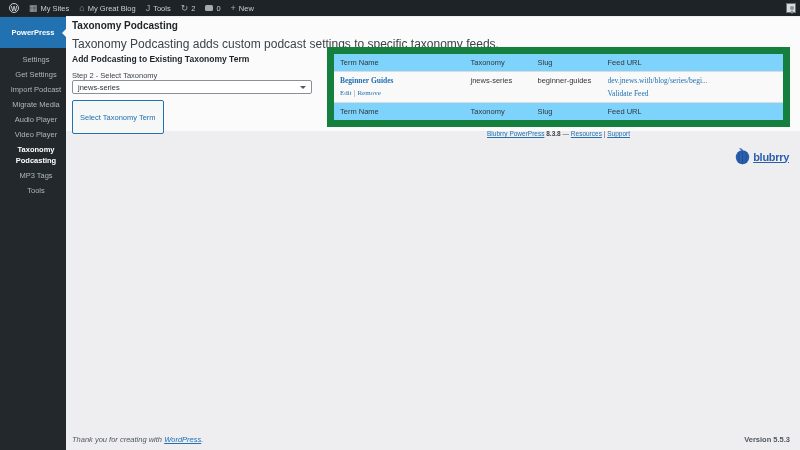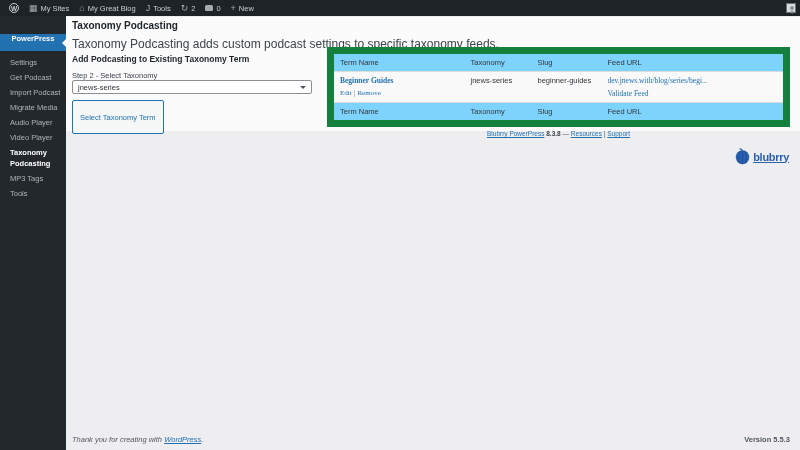--- a/index.html
+++ b/index.html
@@ -30,31 +30,31 @@
   .bubble { width:8px; height:5.5px; background:#a7aaad; border-radius:1.5px; position:relative; }
   .bubble::after { content:""; position:absolute; left:1.5px; bottom:-2px;
     border:2px solid transparent; border-top-color:#a7aaad; border-left-width:1px; border-right-width:1px; }
   .ab-spacer { flex:1; }
   .ab-avatar { width:10px; height:10px; background:#d8dadd; border:1px solid #6c7177; margin-right:4px; position:relative; }
   .ab-avatar::after { content:""; position:absolute; left:2.5px; top:1.5px; width:4px; height:4px; border-radius:50%; background:#8b9096; box-shadow:0 4px 0 -0.5px #8b9096; }
 
   
   .sidebar { position:absolute; top:16px; left:0; width:66px; bottom:0; background:#23282d; z-index:10; }
   .menu-parent {
-    margin-top:18px; height:17px; background:#2271b1; color:#fff;
+    margin-top:1px; height:31px; background:#2271b1; color:#fff;
     font-size:7.5px; font-weight:bold;
-    display:flex; justify-content:center;
+    display:flex; align-items:center; justify-content:center;
     position:relative; cursor:pointer;
   }
   .menu-parent::after {
     content:""; position:absolute; right:0; top:50%; margin-top:-4px;
     border:4px solid transparent; border-right-color:#fafafb;
   }
   .submenu { padding:7px 4px 0 10px; }
-  .submenu-item { font-size:7.5px; color:#b0b5ba; line-height:1.4; margin-bottom:4.5px; cursor:pointer; }
+  .submenu-item { font-size:7.5px; color:#b0b5ba; line-height:1.4; margin-bottom:4.5px; cursor:pointer;text-align:center; }
   .submenu-item.current { color:#fff; font-weight:bold; }
 
   
   .white-panel { position:absolute; left:66px; top:17px; right:0; height:114px; background:#fbfbfc; }
 
   .page-title { position:absolute; left:72px; top:20px; font-size:10px; font-weight:bold; color:#1d2327; }
   .page-desc  { position:absolute; left:72px; top:37px; font-size:12px; color:#3c434a; }
 
   .form-heading { position:absolute; left:72px; top:54px; font-size:8.5px; font-weight:bold; color:#1d2327; }
   .step-label   { position:absolute; left:72px; top:71px; font-size:7.5px; color:#3c434a; }
@@ -133,21 +133,21 @@
   <div class="ab-spacer"></div>
   <div class="ab-avatar"></div>
 </div>
 
 <div class="sidebar">
   <div class="menu-parent">
     <span>PowerPress</span>
   </div>
   <div class="submenu">
     <div class="submenu-item">Settings</div>
-    <div class="submenu-item">Get Podcast</div>
+    <div class="submenu-item">Get Settings</div>
     <div class="submenu-item">Import Podcast</div>
     <div class="submenu-item">Migrate Media</div>
     <div class="submenu-item">Audio Player</div>
     <div class="submenu-item">Video Player</div>
     <div class="submenu-item current">Taxonomy Podcasting</div>
     <div class="submenu-item">MP3 Tags</div>
     <div class="submenu-item">Tools</div>
   </div>
 </div>
 

